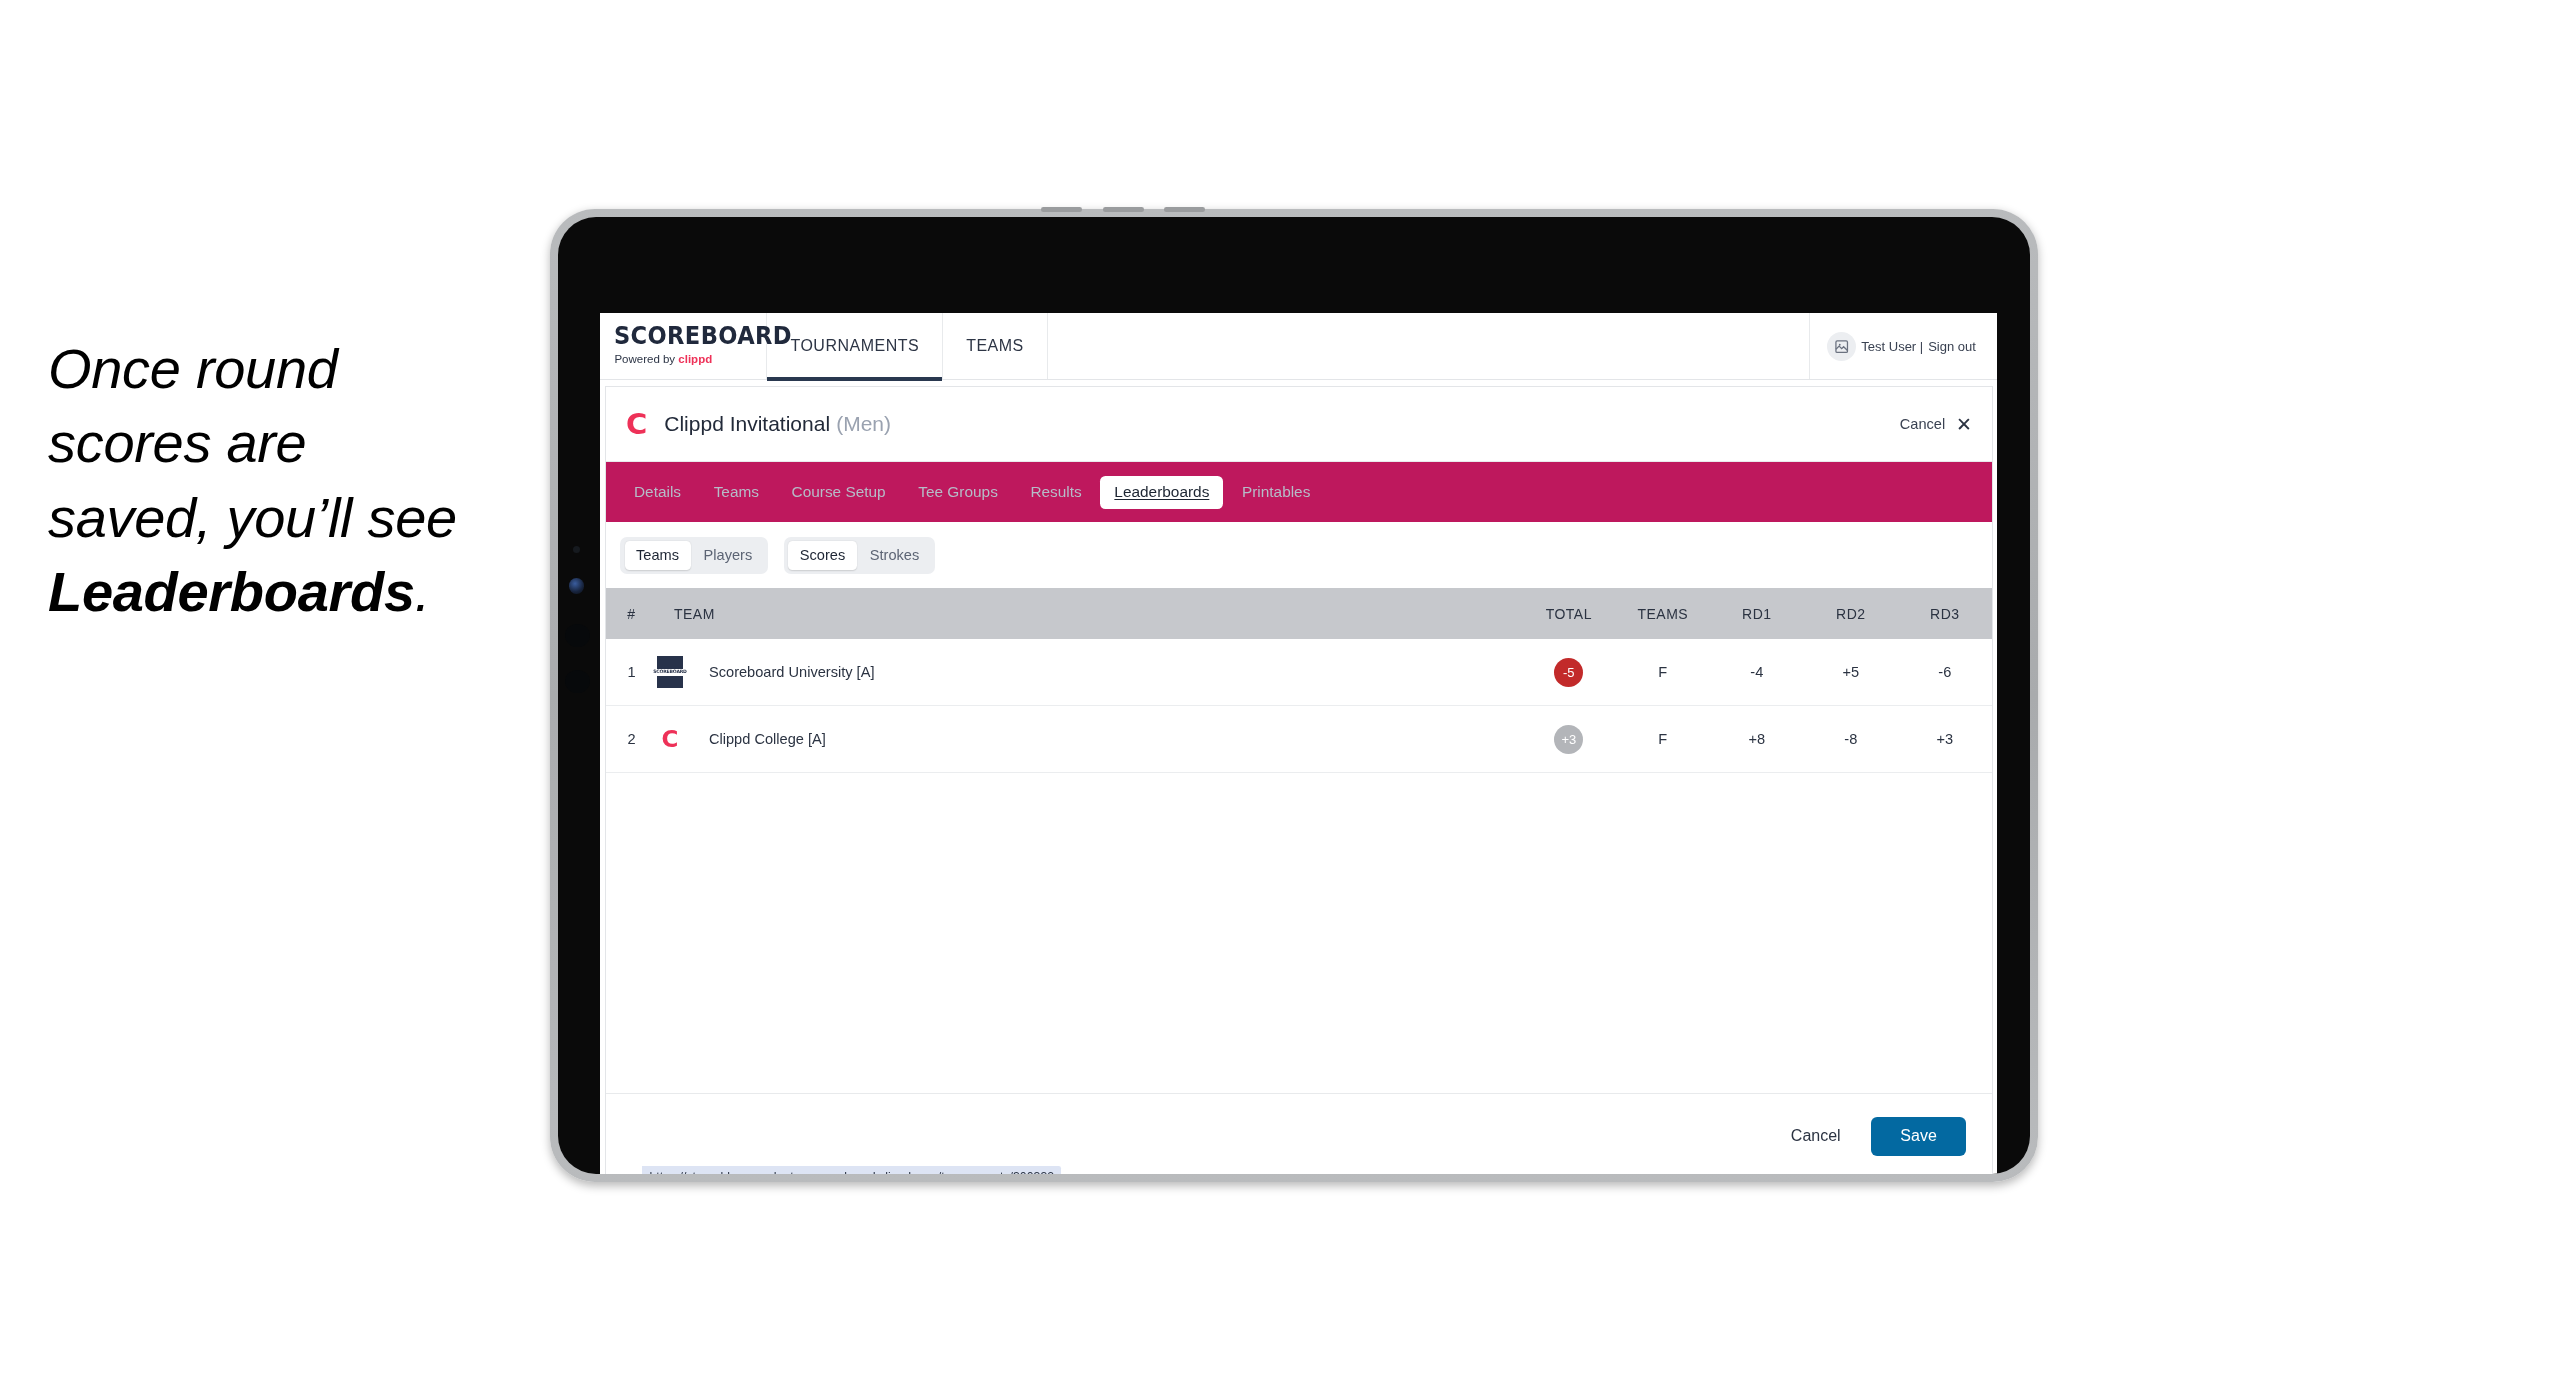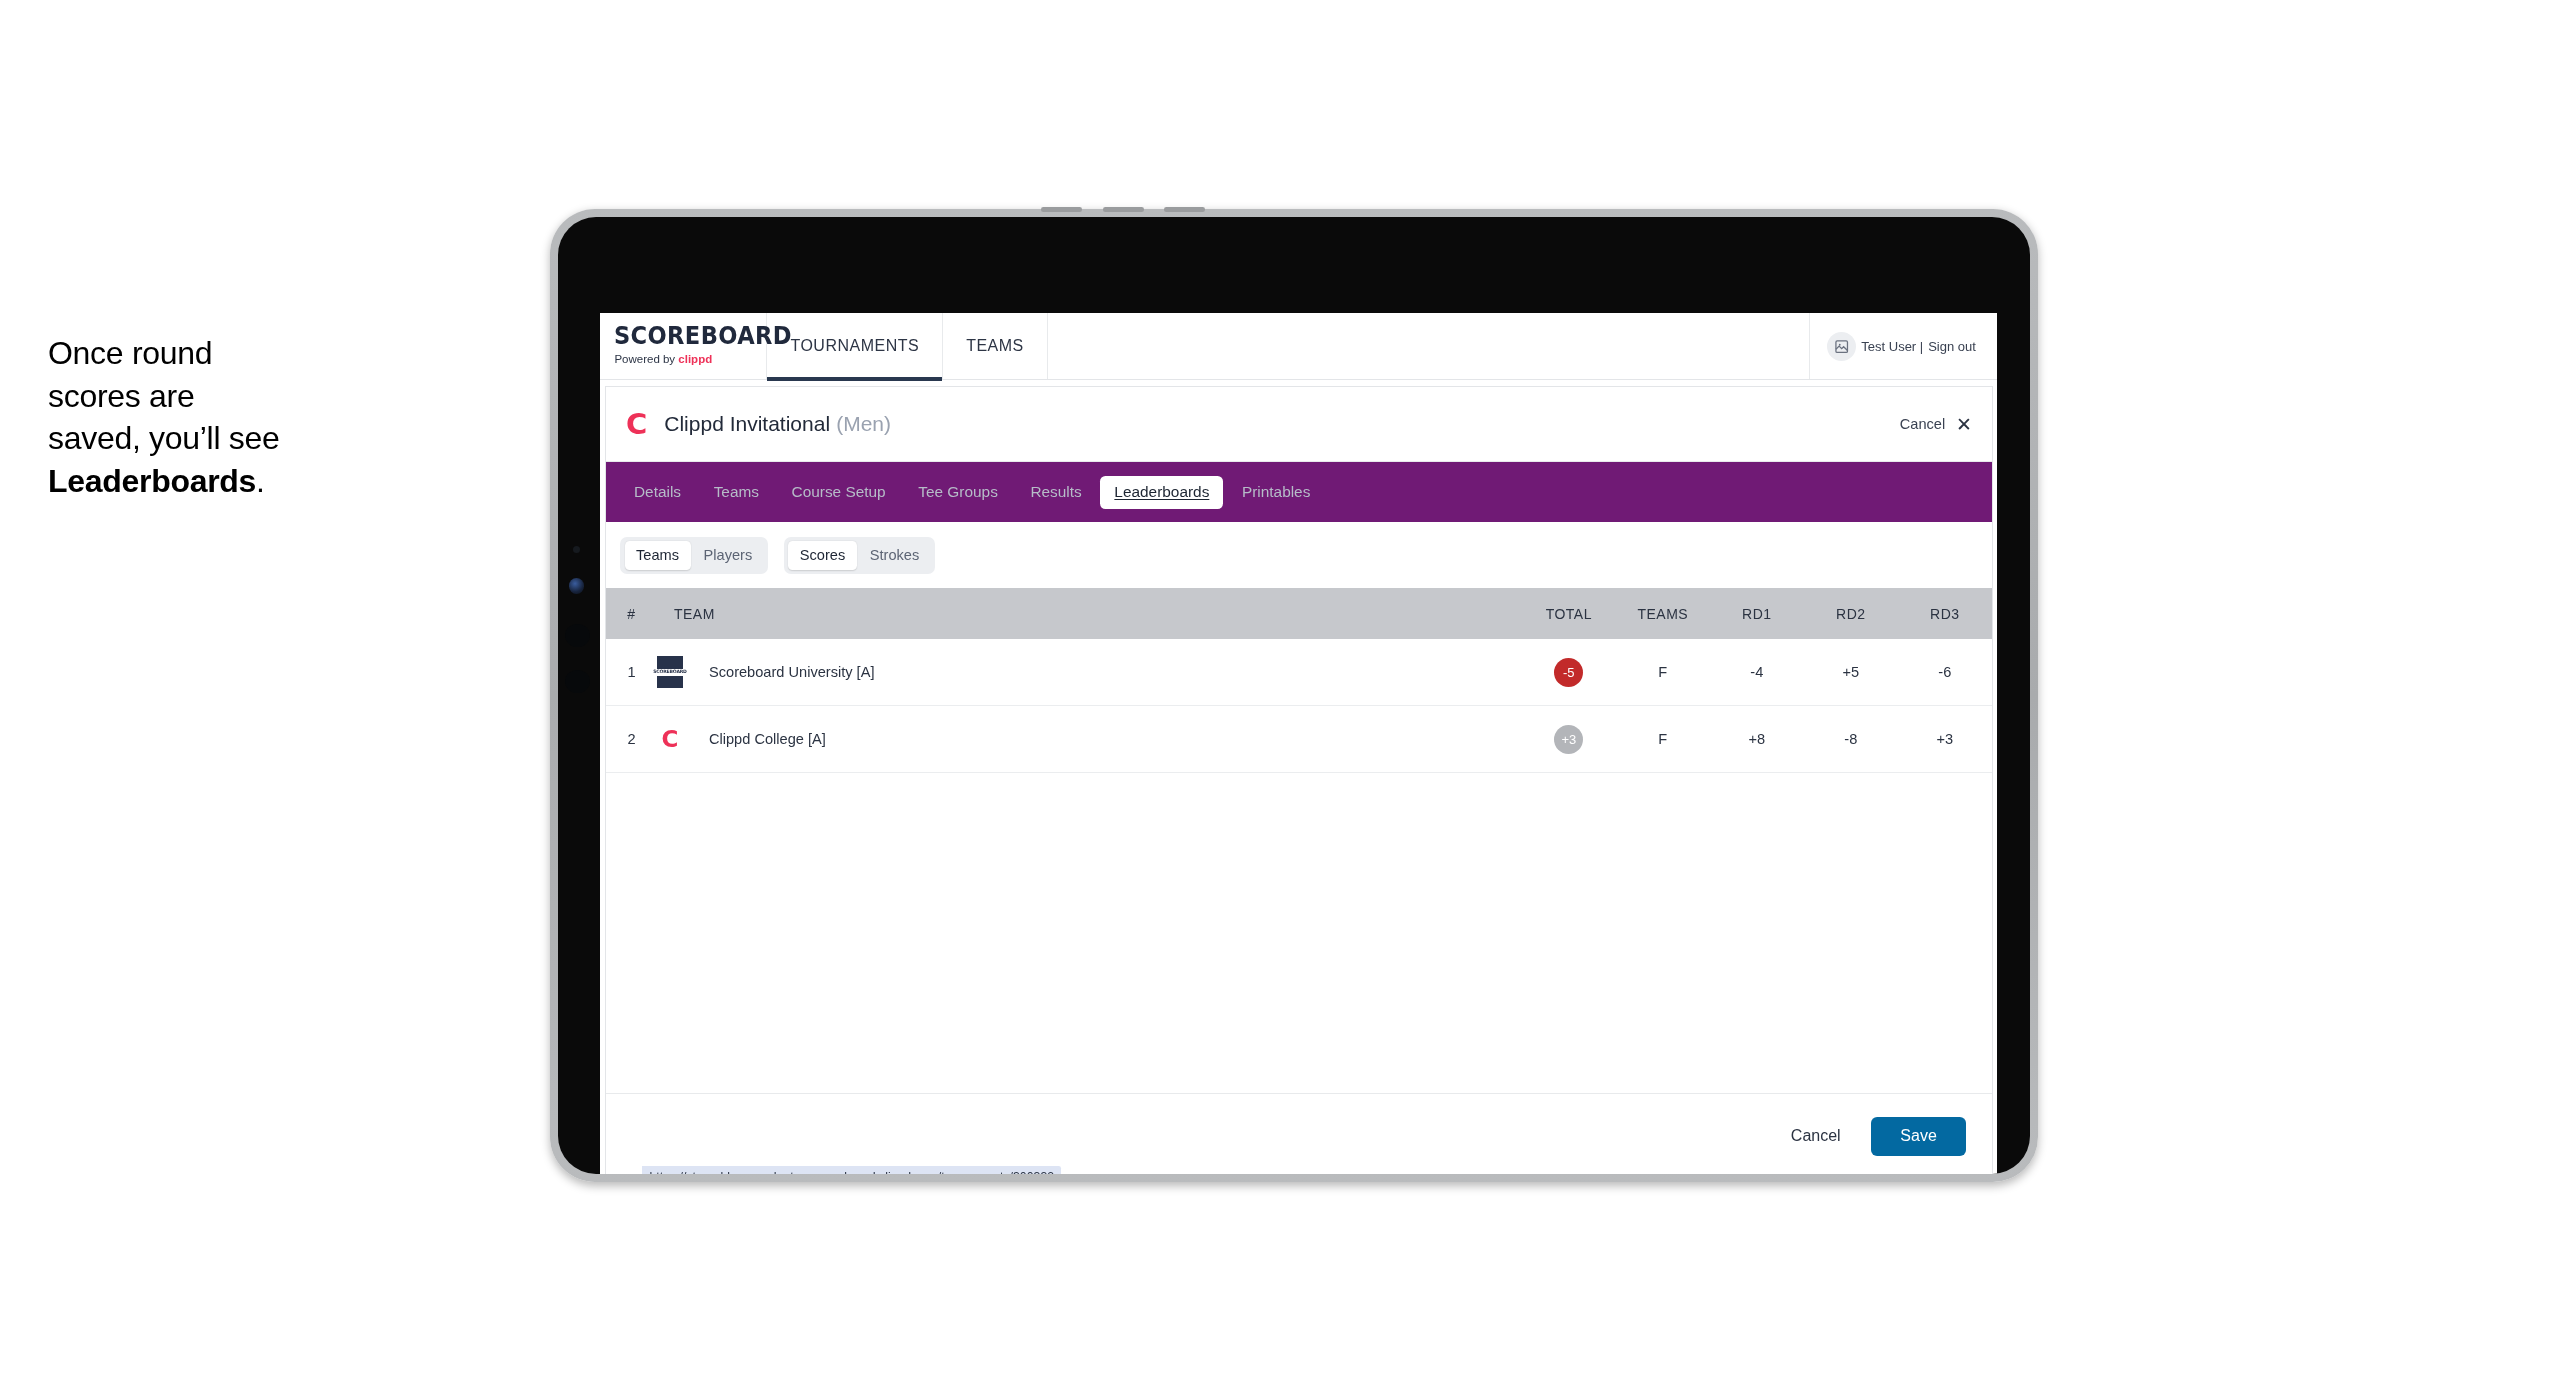--- a/index.html
+++ b/index.html
@@ -14,24 +14,25 @@
     position: relative;
     overflow: hidden;
   }
 
   
   .caption {
     position: absolute;
     left: 48px;
     top: 332px;
     width: 476px;
-    font-size: 32px;
+    font-size: 56px;
     line-height: 1.33;
     color: #000000;
     letter-spacing: -0.3px;
+    font-style: italic;
   }
   .caption b { font-weight: 700; }
 
   
   .device {
     position: absolute;
     left: 550px;
     top: 209px;
     width: 1488px;
     height: 973px;
@@ -188,21 +189,21 @@
     align-items: center;
     gap: 10.7px;
     font-size: 14.6px;
     color: #3a4252;
     cursor: pointer;
   }
   .x-icon { font-size: 19px; color: #2b3342; line-height: 1; }
 
   
   .subnav {
-    background: #701a75;
+    background: #be185d;
     height: 60px;
     display: flex;
     align-items: center;
     padding: 0 14px;
     gap: 4.6px;
   }
   .subnav-item {
     font-size: 15.4px;
     color: #b6bcc8;
     padding: 7.7px 14px;

